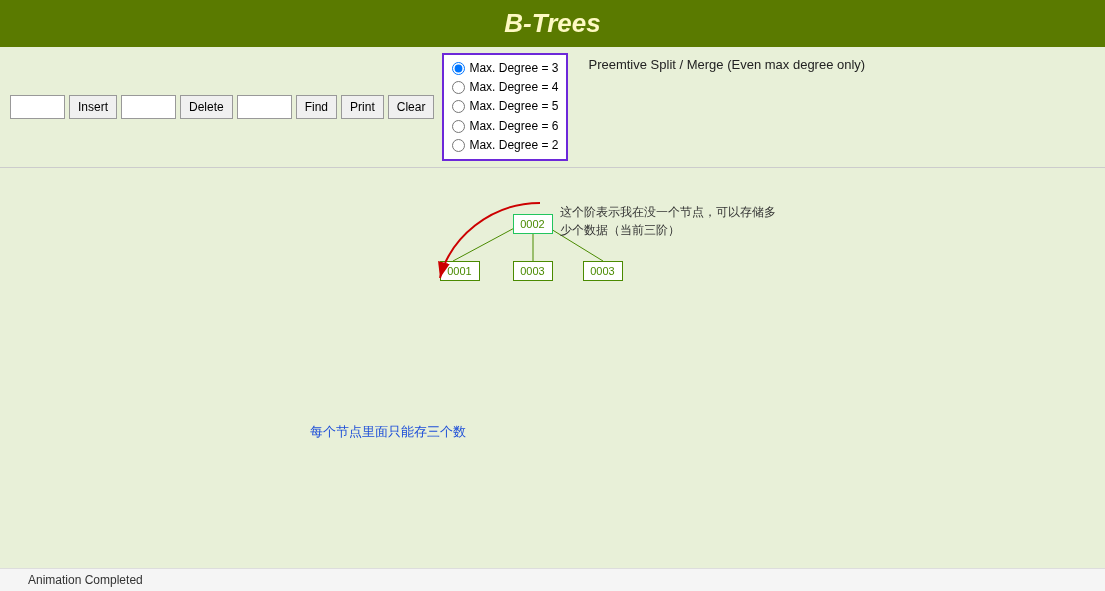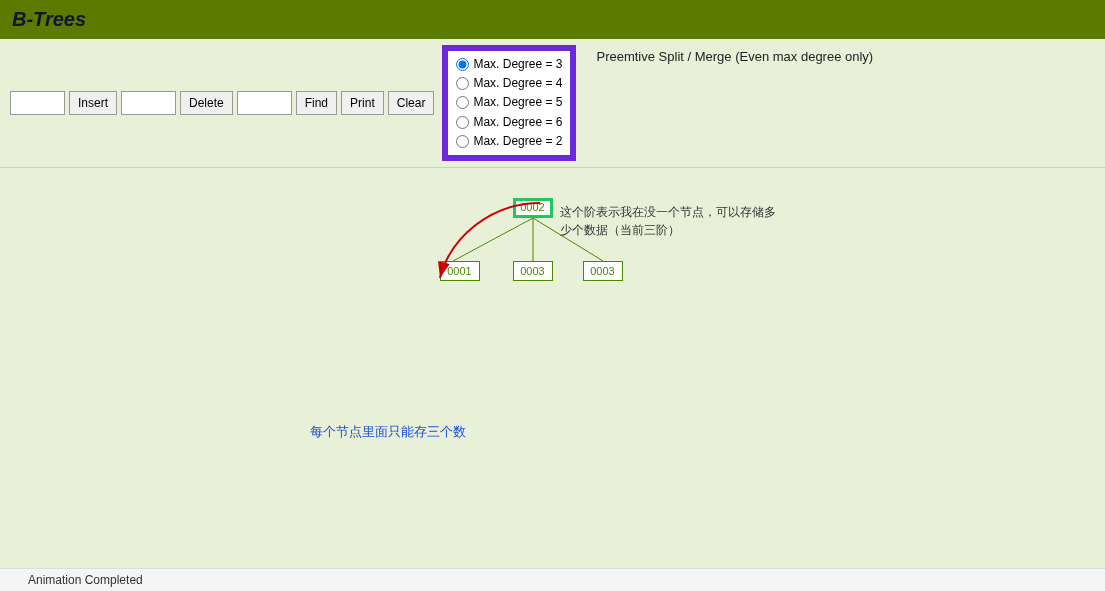--- a/index.html
+++ b/index.html
@@ -3,24 +3,25 @@
   <meta charset="utf-8">
   <style>
     * { box-sizing: border-box; margin: 0; padding: 0; }
     body { font-family: Arial, sans-serif; font-size: 13px; background: #fff; }
 
     #header {
       background: #5a7a00;
       padding: 8px 12px;
     }
     #header h1 {
-      color: #0f172a;
-      font-size: 20px;
+      color: #fef9c3;
+      font-size: 26px;
       font-weight: bold;
       font-style: italic;
+      text-align: center;
     }
 
     #toolbar {
       background: #e8f0d8;
       padding: 6px 10px;
       display: flex;
       align-items: center;
       flex-wrap: wrap;
       gap: 4px;
       border-bottom: 1px solid #ccc;
@@ -37,21 +38,21 @@
     .toolbar-btn {
       height: 24px;
       padding: 2px 8px;
       border: 1px solid #999;
       background: #f0f0f0;
       cursor: pointer;
       font-size: 12px;
     }
 
     #degree-box {
-      border: 6px solid #6d28d9;
+      border: 2px solid #6d28d9;
       padding: 4px 8px;
       background: #fff;
       margin-left: 4px;
     }
 
     .degree-option {
       display: flex;
       align-items: center;
       gap: 4px;
       font-size: 12px;
@@ -142,21 +143,21 @@
 
   <div style="position: relative; width: 200px; height: 100px; margin: 20px auto 0 -120px; left: 50%;">
 
     <svg width="200" height="100" style="position: absolute; top: 0; left: 0;">
 
       <line x1="100" y1="20" x2="20" y2="63" stroke="#4a8a00" stroke-width="1"></line>
       <line x1="100" y1="20" x2="100" y2="63" stroke="#4a8a00" stroke-width="1"></line>
       <line x1="100" y1="20" x2="170" y2="63" stroke="#4a8a00" stroke-width="1"></line>
     </svg>
 
-    <div style="position: absolute; left: 80px; top: 0; width: 40px; height: 20px; border: 3px solid #22c55e; background: #fff; display: flex; justify-content: center; font-size: 11px; color: #4a8a00;">
+    <div style="position: absolute; left: 80px; top: 16px; width: 40px; height: 20px; border: 1px solid #22c55e; background: #fff; display: flex; align-items: center; justify-content: center; font-size: 11px; color: #4a8a00;">
       <span>0002</span>
     </div>
 
     <div style="position: absolute; left: 7px; top: 63px; width: 40px; height: 20px; border: 1px solid #4a8a00; background: #fff; display: flex; align-items: center; justify-content: center; font-size: 11px; color: #4a8a00;">
       <span>0001</span>
     </div>
     <div style="position: absolute; left: 80px; top: 63px; width: 40px; height: 20px; border: 1px solid #4a8a00; background: #fff; display: flex; align-items: center; justify-content: center; font-size: 11px; color: #4a8a00;">
       <span>0003</span>
     </div>
     <div style="position: absolute; left: 150px; top: 63px; width: 40px; height: 20px; border: 1px solid #4a8a00; background: #fff; display: flex; align-items: center; justify-content: center; font-size: 11px; color: #4a8a00;">

